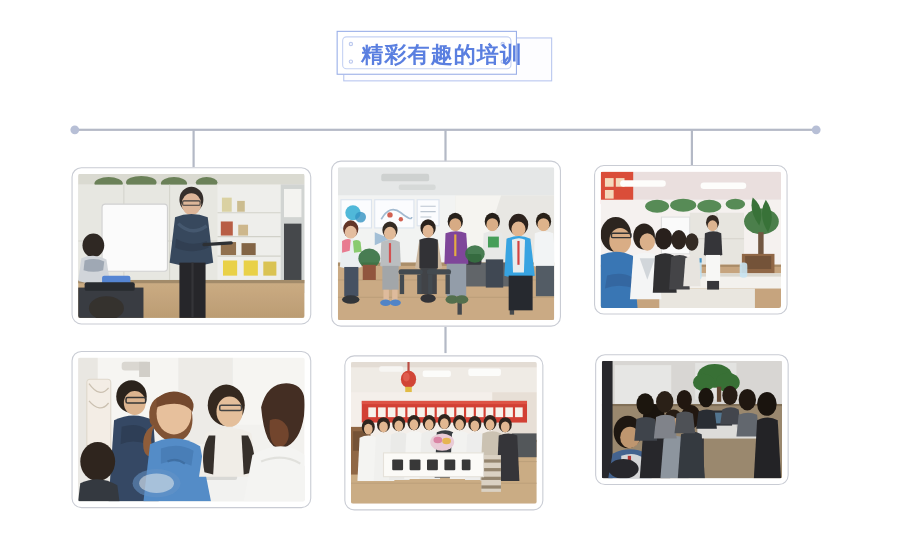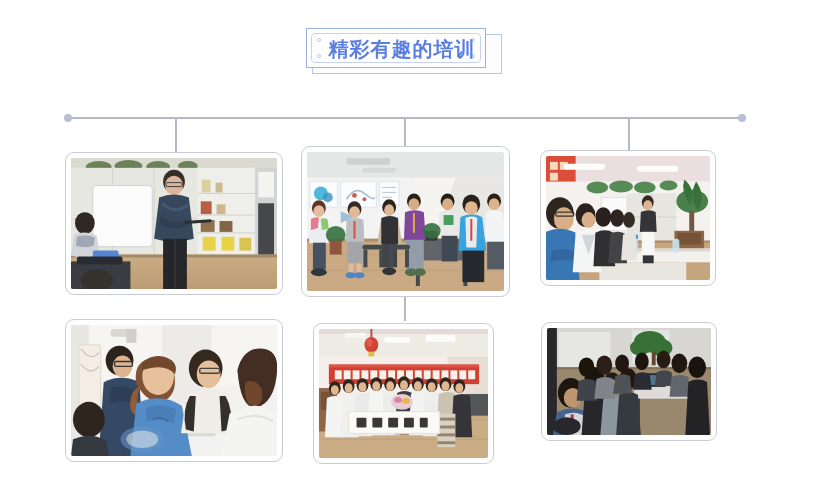--- a/index.html
+++ b/index.html
@@ -32,21 +32,21 @@
     width: 190px;
     height: 40px;
     border: 1px solid #b9c7ef;
     background: #fdfdff;
     box-sizing: border-box;
   }
   .banner-outer {
     position: absolute;
     left: 0;
     top: 0;
-    width: 180px;
+    width: 164px;
     height: 40px;
     border: 1px solid #9bb0e8;
     background: #ffffff;
     box-sizing: border-box;
   }
   .banner-inner {
     position: absolute;
     left: 4px;
     top: 4px;
     right: 4px;

